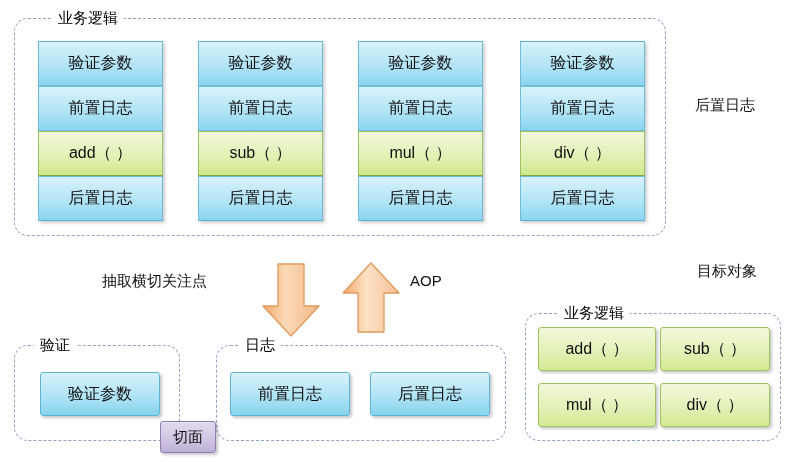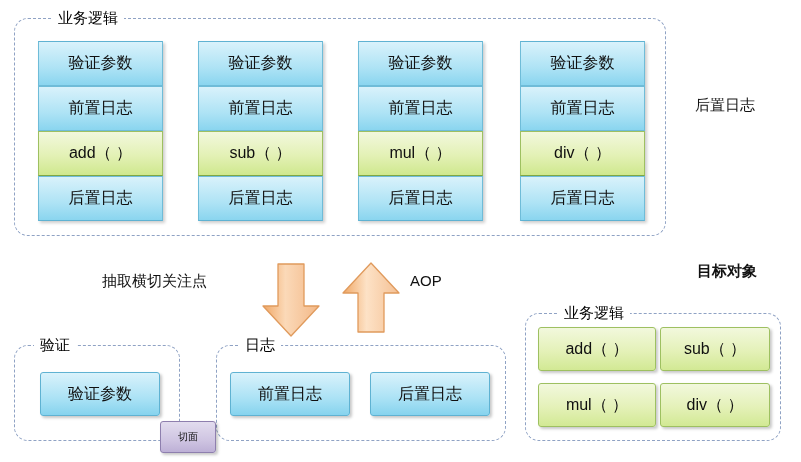--- a/index.html
+++ b/index.html
@@ -92,21 +92,21 @@
     background: linear-gradient(to bottom, #d9f2fb 0%, #abe2f5 60%, #86d3ee 100%);
     border: 1px solid #5fb2d2;
   }
   .chip.green {
     background: linear-gradient(to bottom, #f2f8dd 0%, #e4f1b8 55%, #d2e994 100%);
     border: 1px solid #9ec061;
   }
   .chip.purple {
     background: linear-gradient(to bottom, #e2dcee 0%, #cfc5e2 60%, #bdb0d6 100%);
     border: 1px solid #8e7fae;
-    font-size: 10px;
+    font-size: 15px;
   }
 
   
   .arrow {
     position: absolute;
   }
   .arrow svg { display: block; }
 </style>
 </head>
 <body>
@@ -183,21 +183,21 @@
 
   <div class="group-box" style="left:216px; top:345px; width:290px; height:96px;"></div>
   <div class="group-label" style="left:239px; top:336px;">日志</div>
 
   <div class="chip blue" style="left:230px; top:372px; width:120px; height:44px;">前置日志</div>
 
   <div class="chip blue" style="left:370px; top:372px; width:120px; height:44px;">后置日志</div>
 
   <div class="chip purple" style="left:160px; top:421px; width:56px; height:32px;">切面</div>
 
-  <div class="free-label" style="left:697px; top:262px;font-weight:bold;">目标对象</div>
+  <div class="free-label" style="left:697px; top:262px;">目标对象</div>
 
   <div class="group-box" style="left:525px; top:313px; width:256px; height:128px;"></div>
   <div class="group-label" style="left:558px; top:304px;">业务逻辑</div>
 
   <div class="chip green" style="left:538px; top:327px; width:118px; height:44px;">add（ ）</div>
 
   <div class="chip green" style="left:660px; top:327px; width:110px; height:44px;">sub（ ）</div>
 
   <div class="chip green" style="left:538px; top:383px; width:118px; height:44px;">mul（ ）</div>
 

